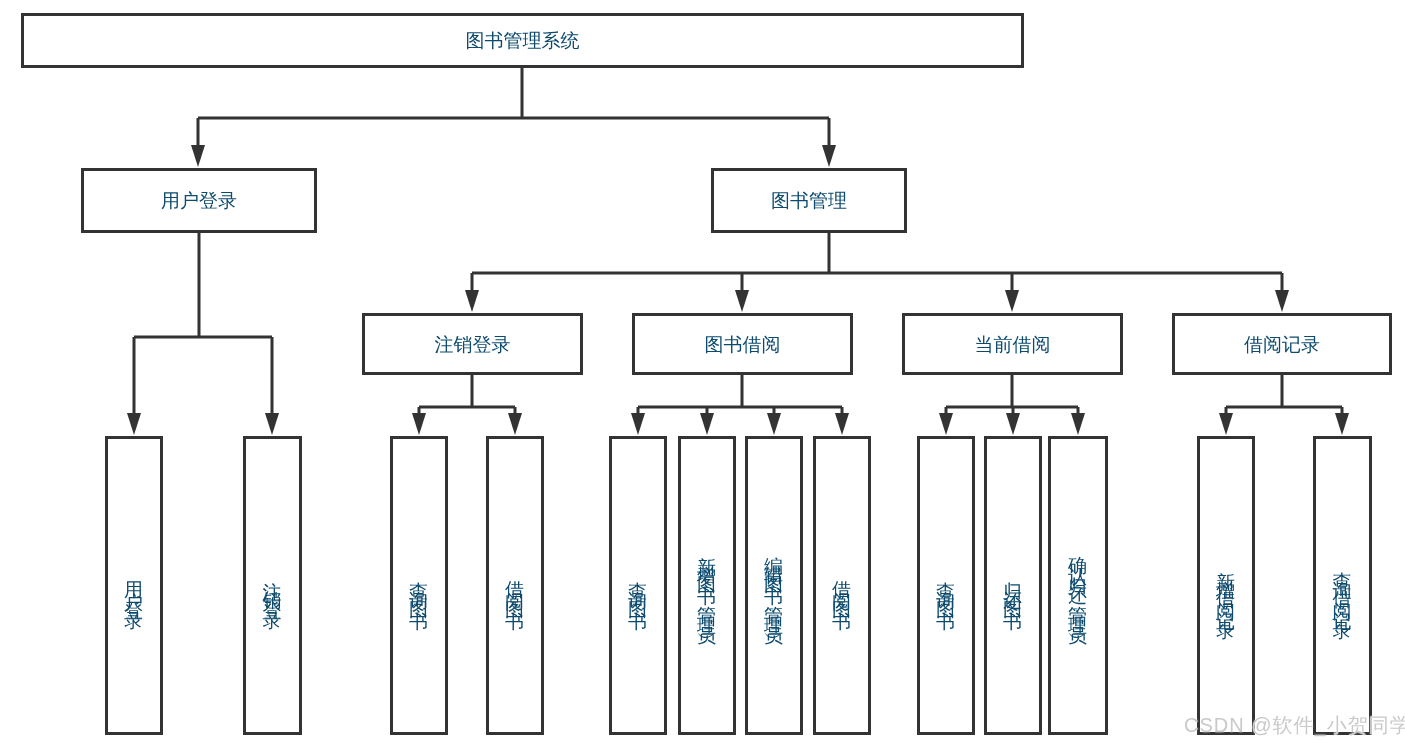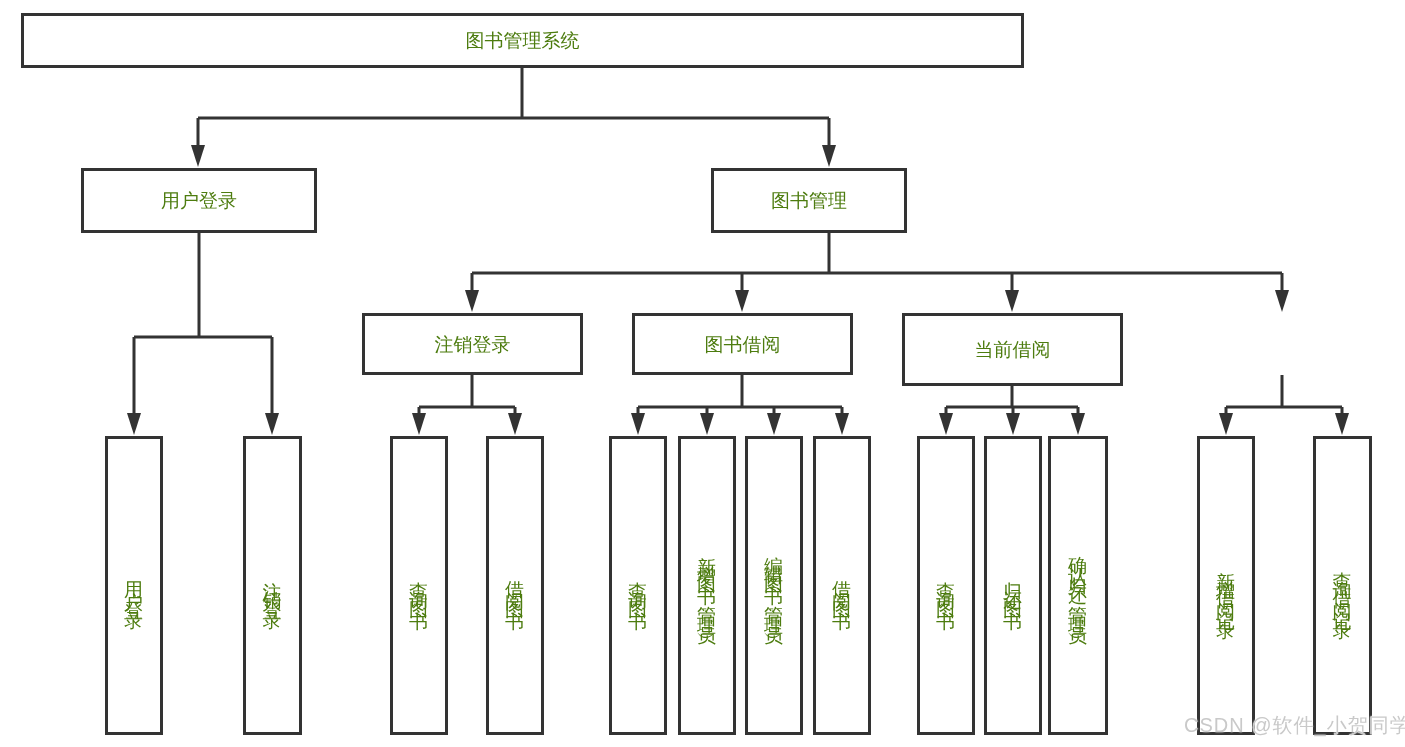--- a/index.html
+++ b/index.html
@@ -19,21 +19,21 @@
     position: absolute;
     left: 0;
     top: 0;
     z-index: 1;
   }
   .box {
     position: absolute;
     box-sizing: border-box;
     border: 3px solid #333333;
     background: #ffffff;
-    color: #4d7c0f;
+    color: #0c4a6e;
     display: flex;
     align-items: center;
     justify-content: center;
     font-size: 19px;
     z-index: 2;
     line-height: 1;
   }
   .vbox {
     writing-mode: vertical-rl;
     text-orientation: mixed;
@@ -101,21 +101,22 @@
     </g>
   </svg>
 
   <div class="box" style="left:21px; top:13px; width:1003px; height:55px;">图书管理系统</div>
 
   <div class="box" style="left:81px; top:168px; width:236px; height:65px;">用户登录</div>
   <div class="box" style="left:711px; top:168px; width:196px; height:65px;">图书管理</div>
 
   <div class="box" style="left:362px; top:313px; width:221px; height:62px;">注销登录</div>
   <div class="box" style="left:632px; top:313px; width:221px; height:62px;">图书借阅</div>
-  <div class="box" style="left:902px; top:313px; width:221px; height:73px;">当前借阅</div>
+  <div class="box" style="left:902px; top:313px; width:221px; height:62px;">当前借阅</div>
+  <div class="box" style="left:1172px; top:313px; width:220px; height:62px;">借阅记录</div>
 
   <div class="box vbox" style="left:105px; top:436px; width:58px; height:299px;">用户登录</div>
   <div class="box vbox" style="left:243px; top:436px; width:59px; height:299px;">注销登录</div>
 
   <div class="box vbox" style="left:390px; top:436px; width:58px; height:299px;">查询图书</div>
   <div class="box vbox" style="left:486px; top:436px; width:58px; height:299px;">借阅图书</div>
 
   <div class="box vbox" style="left:609px; top:436px; width:58px; height:299px;">查询图书</div>
   <div class="box vbox" style="left:678px; top:436px; width:58px; height:299px;">新增图书（管理员）</div>
   <div class="box vbox" style="left:745px; top:436px; width:58px; height:299px;">编辑图书（管理员）</div>

